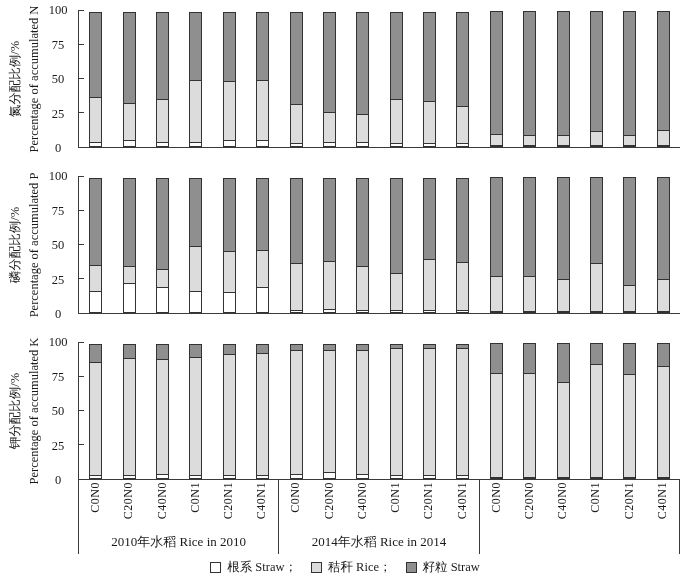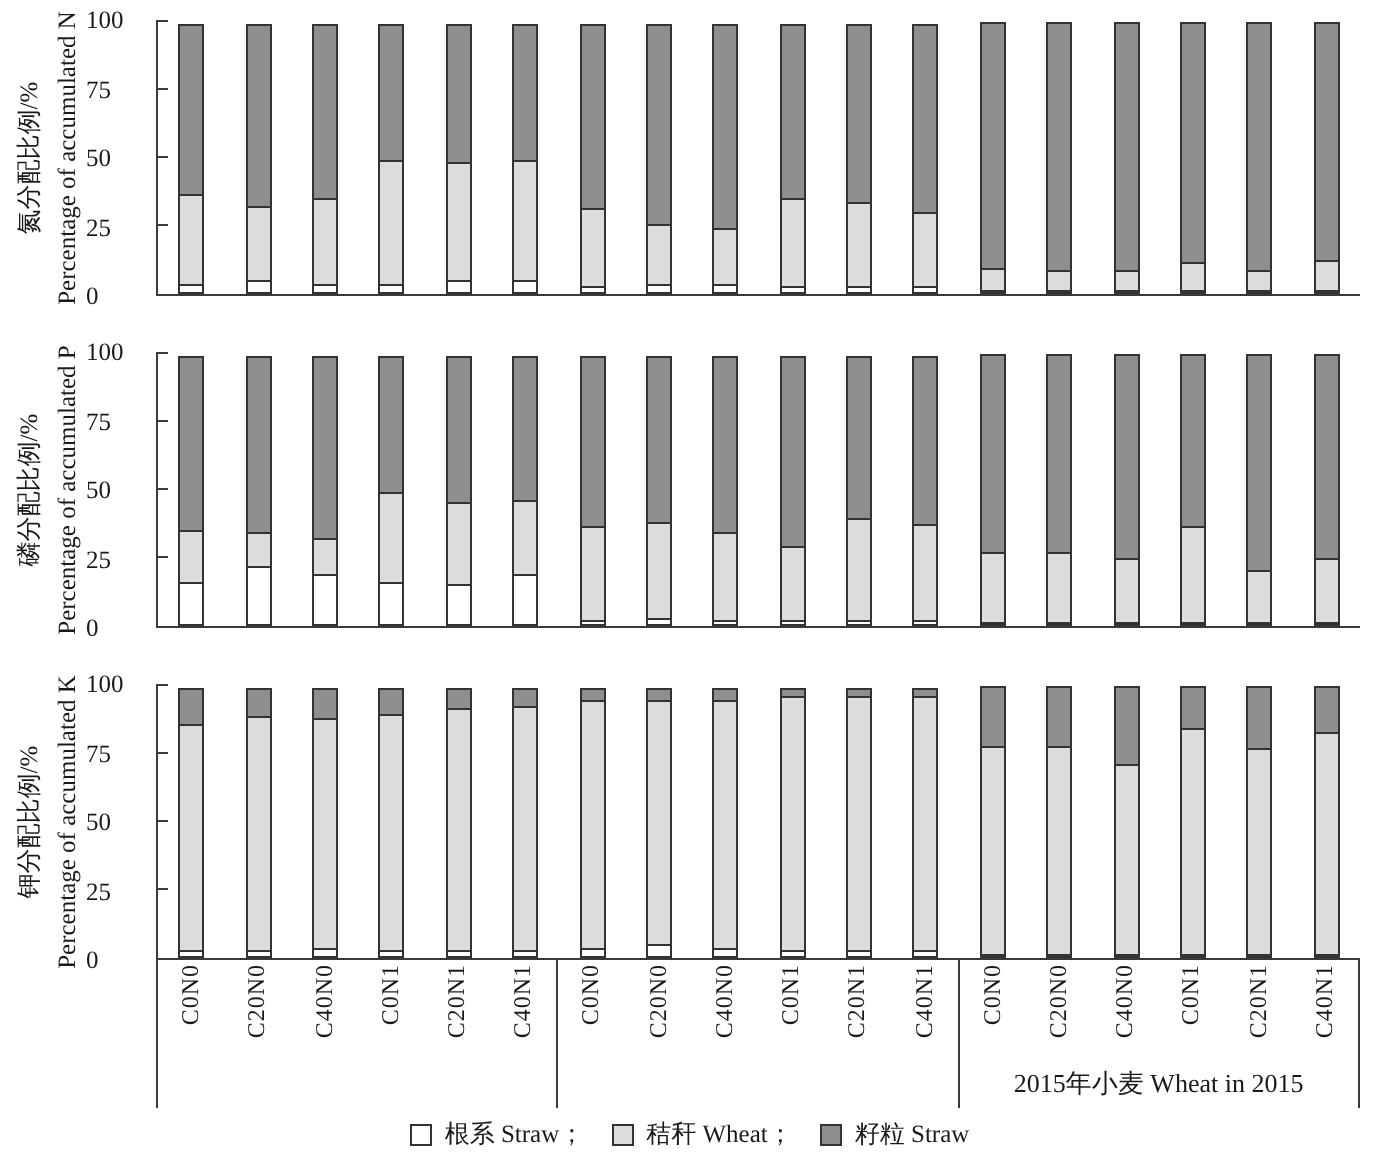--- a/index.html
+++ b/index.html
@@ -12,21 +12,21 @@
   .panel { display:flex; height:138px; margin-bottom:28px; }
   .ylabel-col { width:46px; position:relative; flex:none; }
   .ylabel-inner {
     position:absolute; top:50%; left:50%;
     transform:translate(-50%,-50%) rotate(-90deg);
     white-space:nowrap; text-align:center; font-size:12.5px; line-height:1.55;
   }
   .ytick-col { width:30px; position:relative; flex:none; }
   .ytick-label {
     position:absolute; right:5px; font-size:12.5px; line-height:14px;
-    text-align:left; width:30px; box-sizing:border-box; padding-right:0;
+    text-align:center; width:30px; box-sizing:border-box; padding-right:0;
   }
   .plot {
     flex:1; position:relative;
     border-left:1.5px solid #3a3a3a; border-bottom:1.5px solid #3a3a3a;
     display:flex; align-items:flex-end;
   }
   .ytick-mark { position:absolute; left:0; width:5px; height:1px; background:#3a3a3a; }
   .bar-group { flex:1; height:100%; display:flex; }
   .bar-cell { flex:1; display:flex; justify-content:center; align-items:flex-end; height:100%; }
   .bar { width:13px; height:100%; display:flex; flex-direction:column-reverse; }
@@ -539,20 +539,21 @@
             <div class="catcell">
               <span class="catlabel">C0N1</span>
             </div>
             <div class="catcell">
               <span class="catlabel">C20N1</span>
             </div>
             <div class="catcell">
               <span class="catlabel">C40N1</span>
             </div>
           </div>
+          <div class="group-name">2010年水稻 Rice in 2010</div>
         </div>
         <div class="footer-group">
           <div class="catlabels">
             <div class="catcell">
               <span class="catlabel">C0N0</span>
             </div>
             <div class="catcell">
               <span class="catlabel">C20N0</span>
             </div>
             <div class="catcell">
@@ -561,20 +562,21 @@
             <div class="catcell">
               <span class="catlabel">C0N1</span>
             </div>
             <div class="catcell">
               <span class="catlabel">C20N1</span>
             </div>
             <div class="catcell">
               <span class="catlabel">C40N1</span>
             </div>
           </div>
+          <div class="group-name">2014年水稻 Rice in 2014</div>
         </div>
         <div class="footer-group">
           <div class="catlabels">
             <div class="catcell">
               <span class="catlabel">C0N0</span>
             </div>
             <div class="catcell">
               <span class="catlabel">C20N0</span>
             </div>
             <div class="catcell">
@@ -583,32 +585,31 @@
             <div class="catcell">
               <span class="catlabel">C0N1</span>
             </div>
             <div class="catcell">
               <span class="catlabel">C20N1</span>
             </div>
             <div class="catcell">
               <span class="catlabel">C40N1</span>
             </div>
           </div>
-          <div class="group-name">2015年小麦 Wheat in 2015</div>
         </div>
       </div>
   </div>
 
   <div id="legend">
       <div class="legend-item">
         <span class="legend-swatch" style="background: rgb(255, 255, 255);"></span>
         <span>根系 Straw；</span>
       </div>
       <div class="legend-item">
         <span class="legend-swatch" style="background: rgb(220, 220, 220);"></span>
-        <span>秸秆 Wheat；</span>
+        <span>秸秆 Rice；</span>
       </div>
       <div class="legend-item">
         <span class="legend-swatch" style="background: rgb(143, 143, 143);"></span>
         <span>籽粒 Straw</span>
       </div>
     </div>
 </div>
 
 </body></html>

